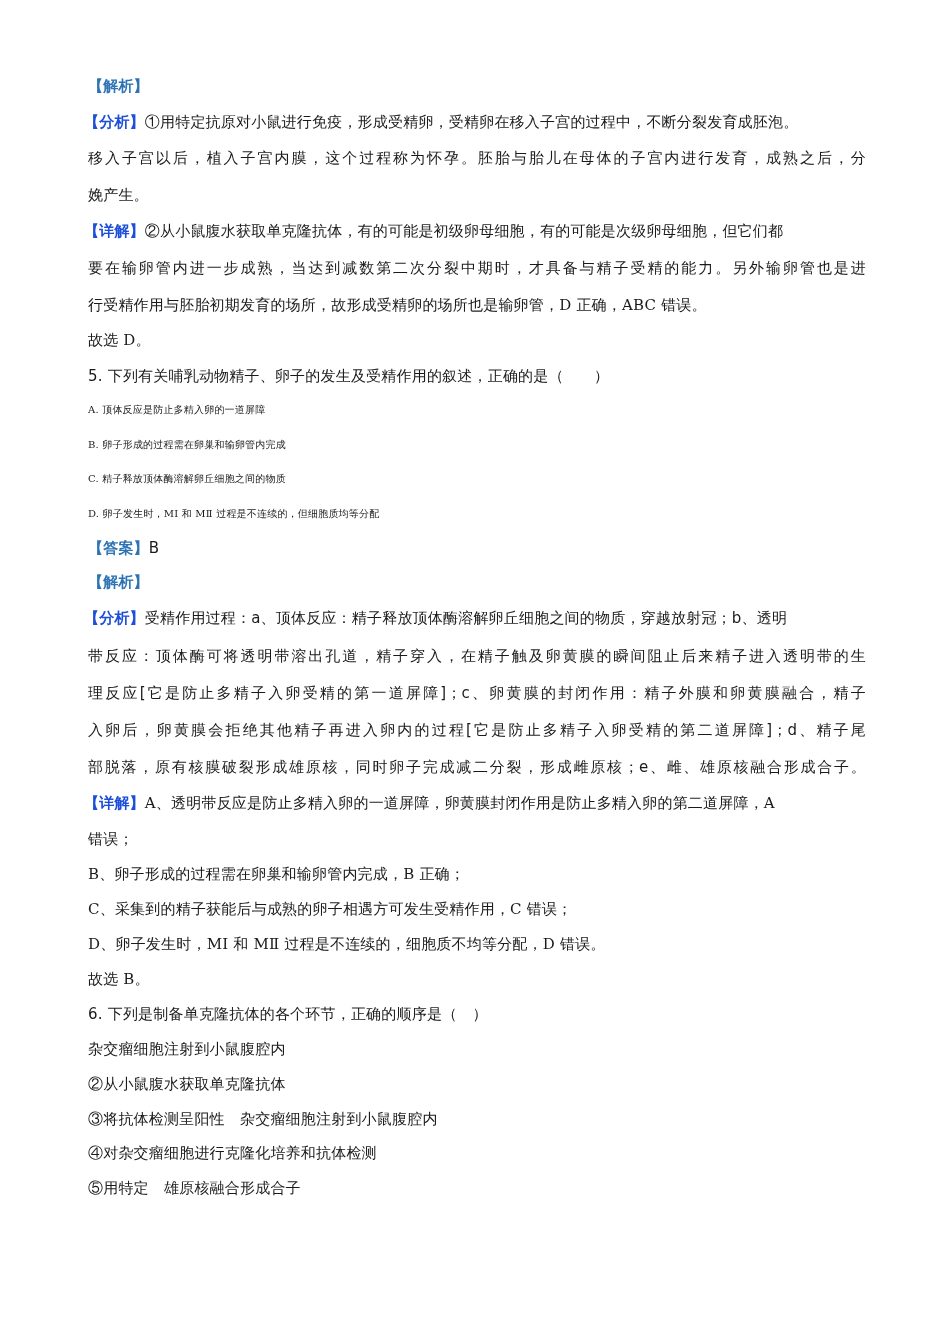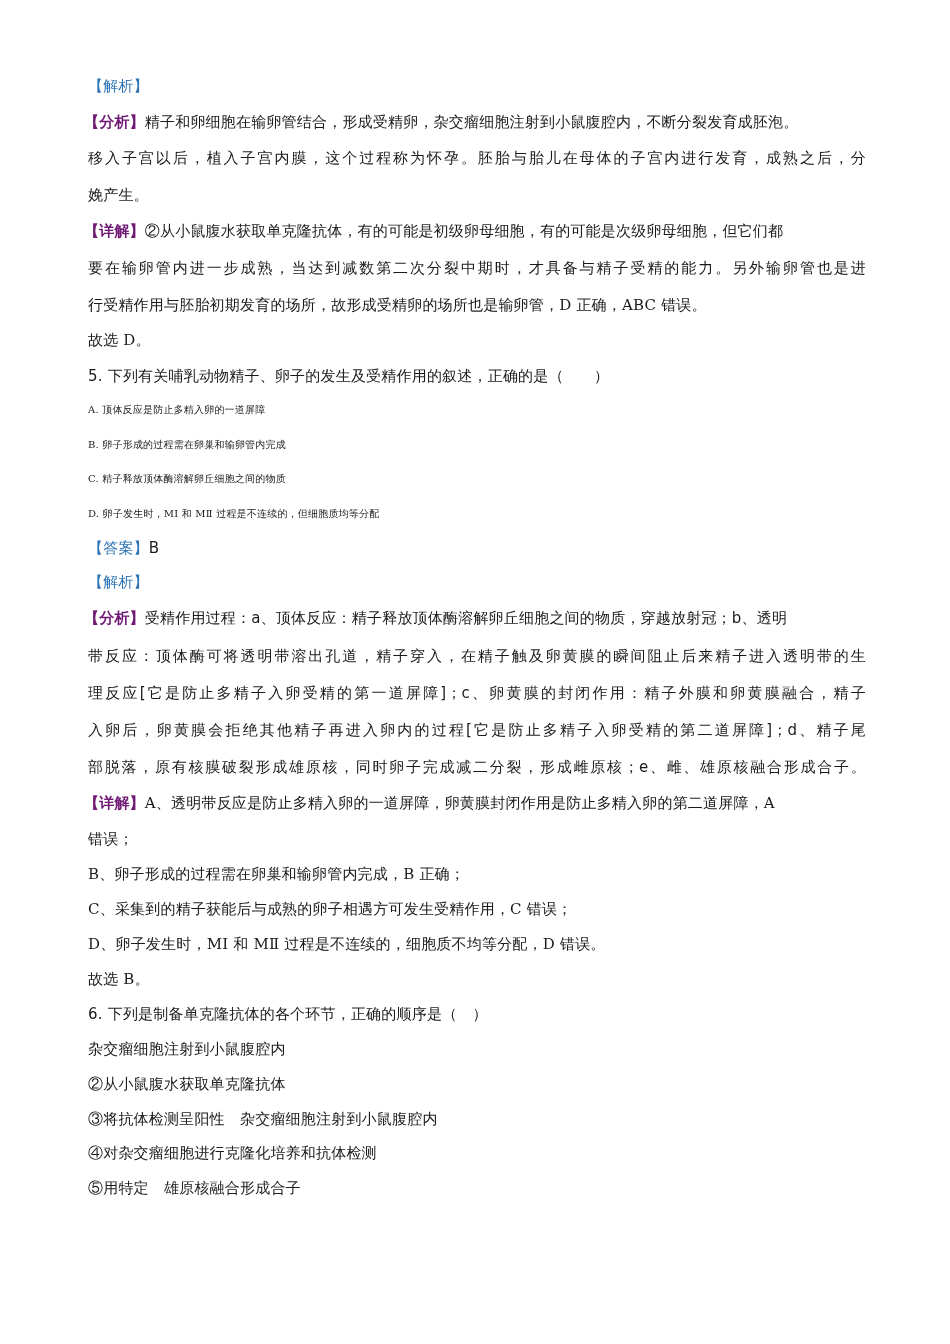--- a/index.html
+++ b/index.html
@@ -7,34 +7,34 @@
       width: 950px; height: 1344px; position: relative; overflow: hidden;
       font-family: "DejaVu Serif", "Liberation Serif", serif;
       color: #1a1a1a;
     }
     .page { position: absolute; left: 88px; top: 0; width: 778px; }
     .line {
       position: absolute; left: 0; white-space: nowrap;
       font-size: 15px; line-height: 20px; letter-spacing: 0.2px;
     }
     .sans { font-family: "DejaVu Sans", "Liberation Sans", sans-serif; }
-    .tag-blue { color: #2e74b5; font-family: "DejaVu Sans", "Liberation Sans", sans-serif; }
-    .tag-black { color: #701a75; font-weight: bold; font-family: "DejaVu Sans", "Liberation Sans", sans-serif; }
+    .tag-blue { color: #2e74b5; font-family: "DejaVu Sans", "Liberation Sans", sans-serif; font-weight: bold; }
+    .tag-black { color: #1d4ed8; font-weight: bold; font-family: "DejaVu Sans", "Liberation Sans", sans-serif; }
     .justify { width: 778px; text-align-last: justify; text-align: justify; }
     .opt { font-size: 10px; }
   </style>
 </head>
 <body>
 
 <div class="page">
 
   <div class="line tag-blue" style="top:76px">【解析】</div>
 
   <div class="line" style="top:112px; left:-4px">
-    <span class="tag-black">【分析】</span><span>精子和卵细胞在输卵管结合，形成受精卵，杂交瘤细胞注射到小鼠腹腔内，不断分裂发育成胚泡。</span>
+    <span class="tag-black">【分析】</span><span>①用特定抗原对小鼠进行免疫，形成受精卵，受精卵在移入子宫的过程中，不断分裂发育成胚泡。</span>
   </div>
   <div class="line justify" style="top:148px">移入子宫以后，植入子宫内膜，这个过程称为怀孕。胚胎与胎儿在母体的子宫内进行发育，成熟之后，分</div>
   <div class="line" style="top:185px">娩产生。</div>
 
   <div class="line" style="top:221px; left:-4px">
     <span class="tag-black">【详解】</span><span>②从小鼠腹水获取单克隆抗体，有的可能是初级卵母细胞，有的可能是次级卵母细胞，但它们都</span>
   </div>
   <div class="line justify" style="top:258px">要在输卵管内进一步成熟，当达到减数第二次分裂中期时，才具备与精子受精的能力。另外输卵管也是进</div>
   <div class="line" style="top:295px">行受精作用与胚胎初期发育的场所，故形成受精卵的场所也是输卵管，D 正确，ABC 错误。</div>
   <div class="line" style="top:330px">故选 D。</div>

